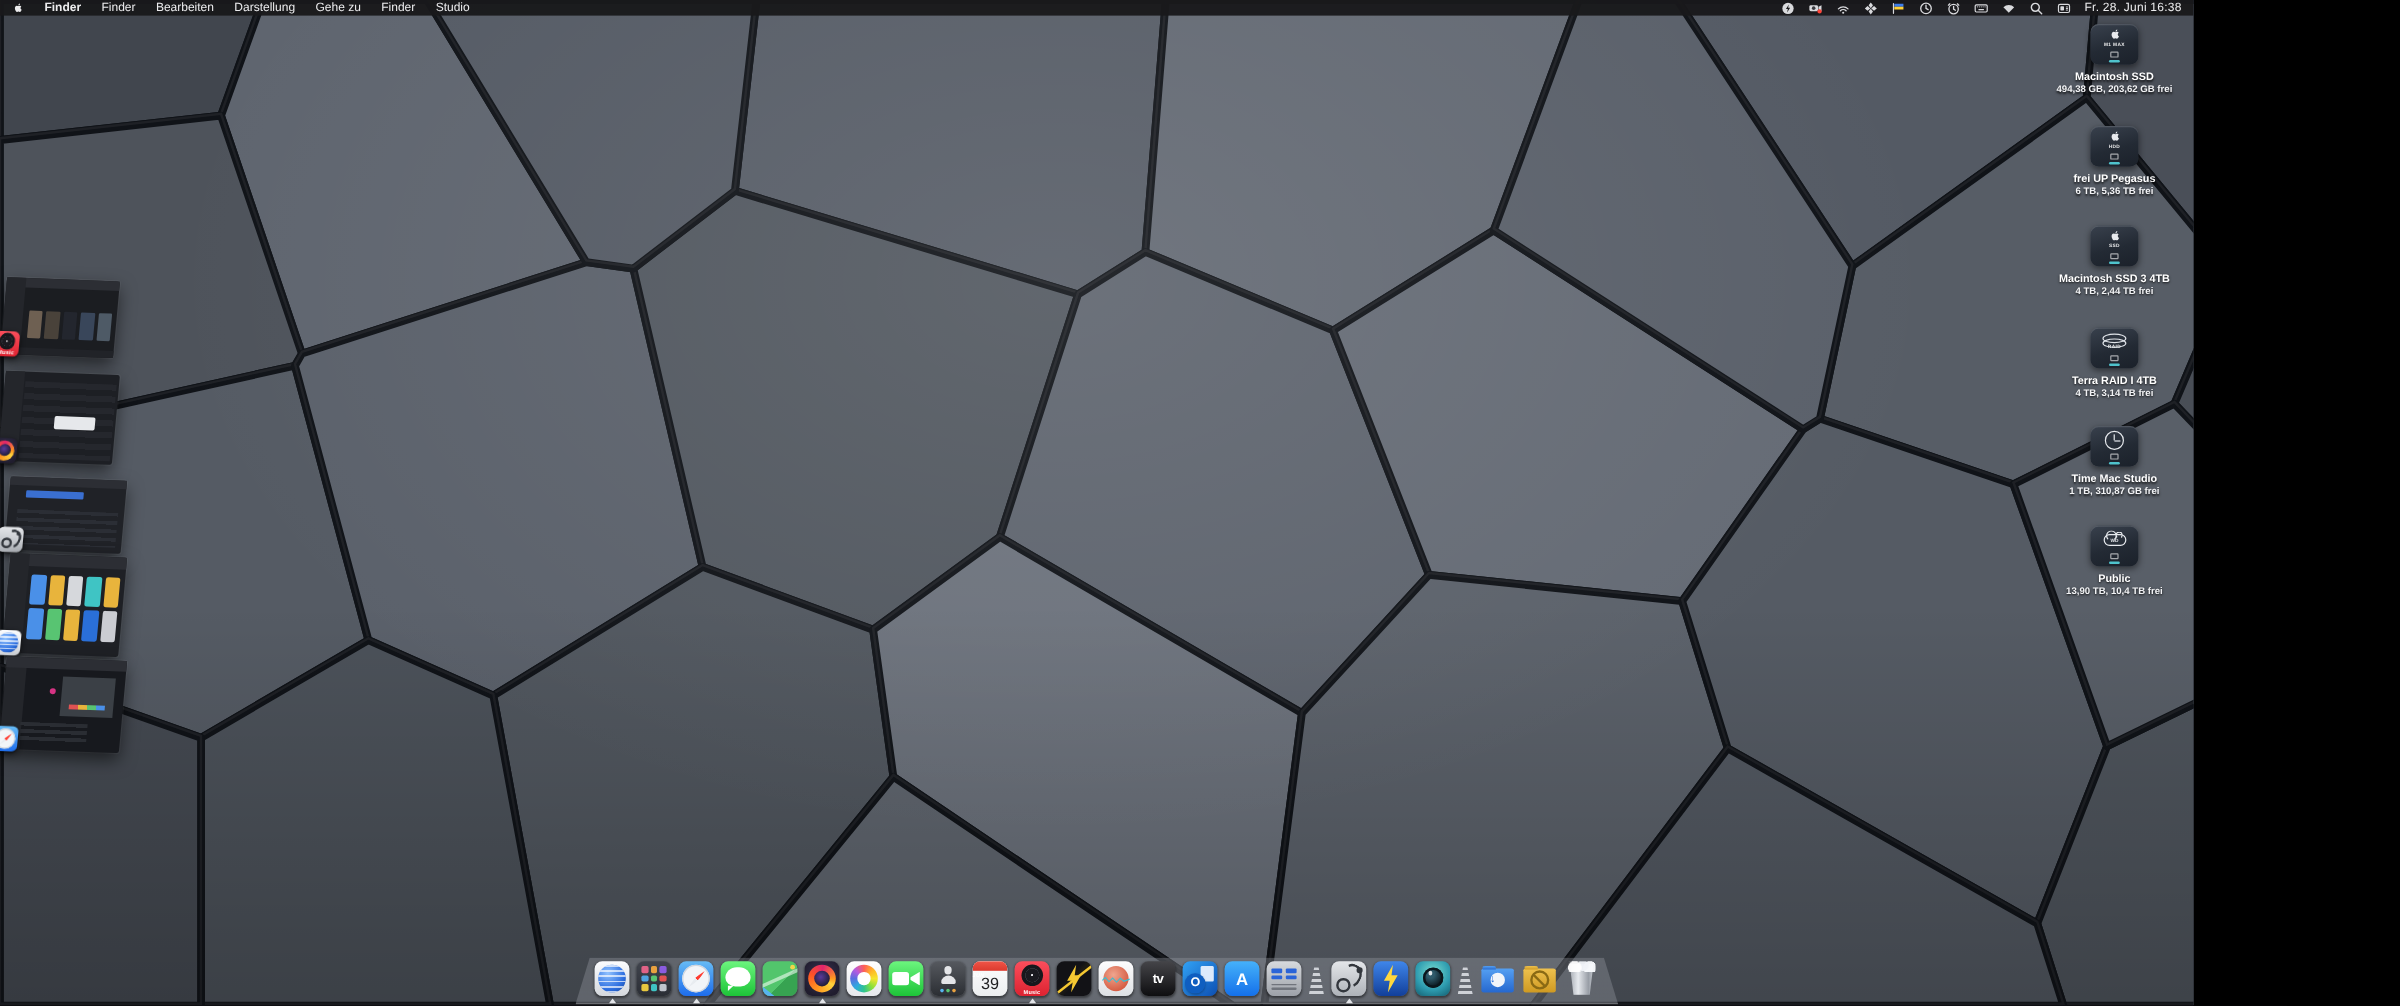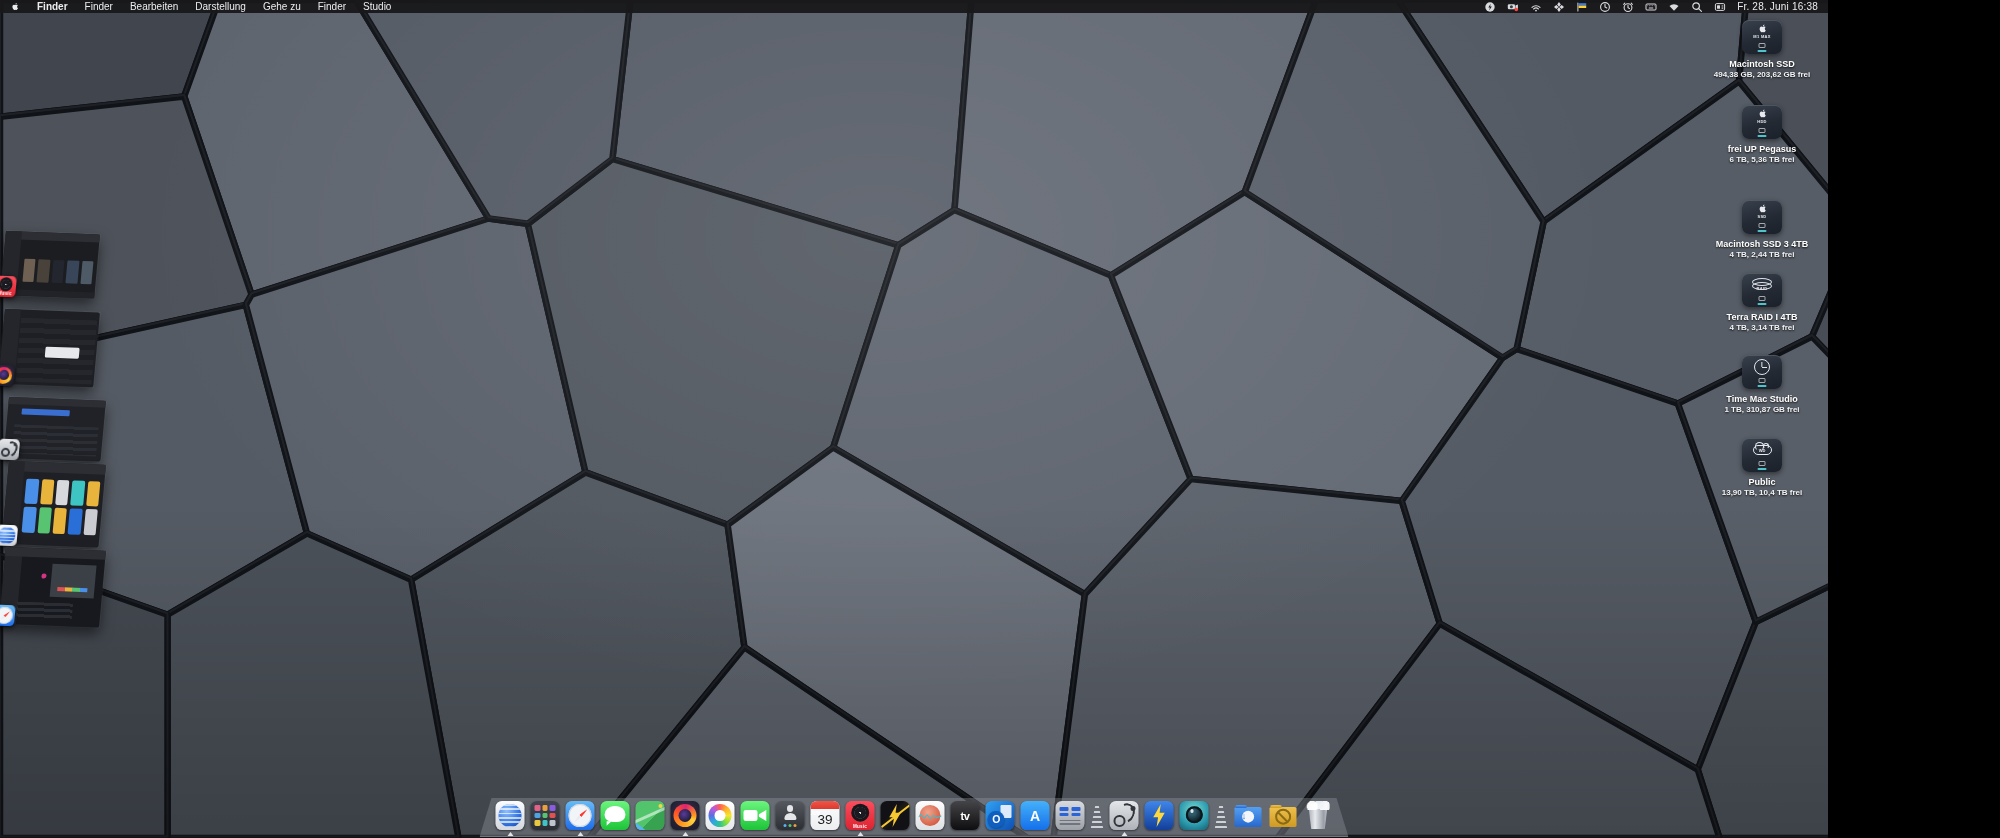--- a/index.html
+++ b/index.html
@@ -449,21 +449,21 @@
       <div class="drive" style="top: 105px;">
         <div class="drive-ic">
           <svg class="apl" viewBox="0 0 24 24">
             <path d="M17.05 12.54c-.03-2.1 1.71-3.11 1.79-3.16-.98-1.43-2.5-1.63-3.04-1.65-1.29-.13-2.52.76-3.17.76-.65 0-1.66-.74-2.73-.72-1.4.02-2.7.82-3.42 2.07-1.46 2.53-.37 6.27 1.05 8.32.7 1 1.52 2.13 2.6 2.09 1.05-.04 1.45-.68 2.72-.68 1.27 0 1.63.68 2.74.66 1.13-.02 1.85-1.02 2.54-2.03.8-1.16 1.13-2.29 1.15-2.35-.03-.01-2.2-.84-2.23-3.31zM15.32 6.03c.58-.7.97-1.67.86-2.64-.83.03-1.84.55-2.44 1.25-.54.62-1.01 1.61-.88 2.56.93.07 1.88-.47 2.46-1.17z"></path>
           </svg>
           <span class="emtx">HDD</span>
         </div>
         <div class="drive-label">frei UP Pegasus</div>
         <div class="drive-info">6 TB, 5,36 TB frei</div>
       </div>
-      <div class="drive" style="top: 200px;">
+      <div class="drive" style="top: 188px;">
         <div class="drive-ic">
           <svg class="apl" viewBox="0 0 24 24">
             <path d="M17.05 12.54c-.03-2.1 1.71-3.11 1.79-3.16-.98-1.43-2.5-1.63-3.04-1.65-1.29-.13-2.52.76-3.17.76-.65 0-1.66-.74-2.73-.72-1.4.02-2.7.82-3.42 2.07-1.46 2.53-.37 6.27 1.05 8.32.7 1 1.52 2.13 2.6 2.09 1.05-.04 1.45-.68 2.72-.68 1.27 0 1.63.68 2.74.66 1.13-.02 1.85-1.02 2.54-2.03.8-1.16 1.13-2.29 1.15-2.35-.03-.01-2.2-.84-2.23-3.31zM15.32 6.03c.58-.7.97-1.67.86-2.64-.83.03-1.84.55-2.44 1.25-.54.62-1.01 1.61-.88 2.56.93.07 1.88-.47 2.46-1.17z"></path>
           </svg>
           <span class="emtx">SSD</span>
         </div>
         <div class="drive-label">Macintosh SSD 3 4TB</div>
         <div class="drive-info">4 TB, 2,44 TB frei</div>
       </div>
       <div class="drive" style="top: 273px;">

